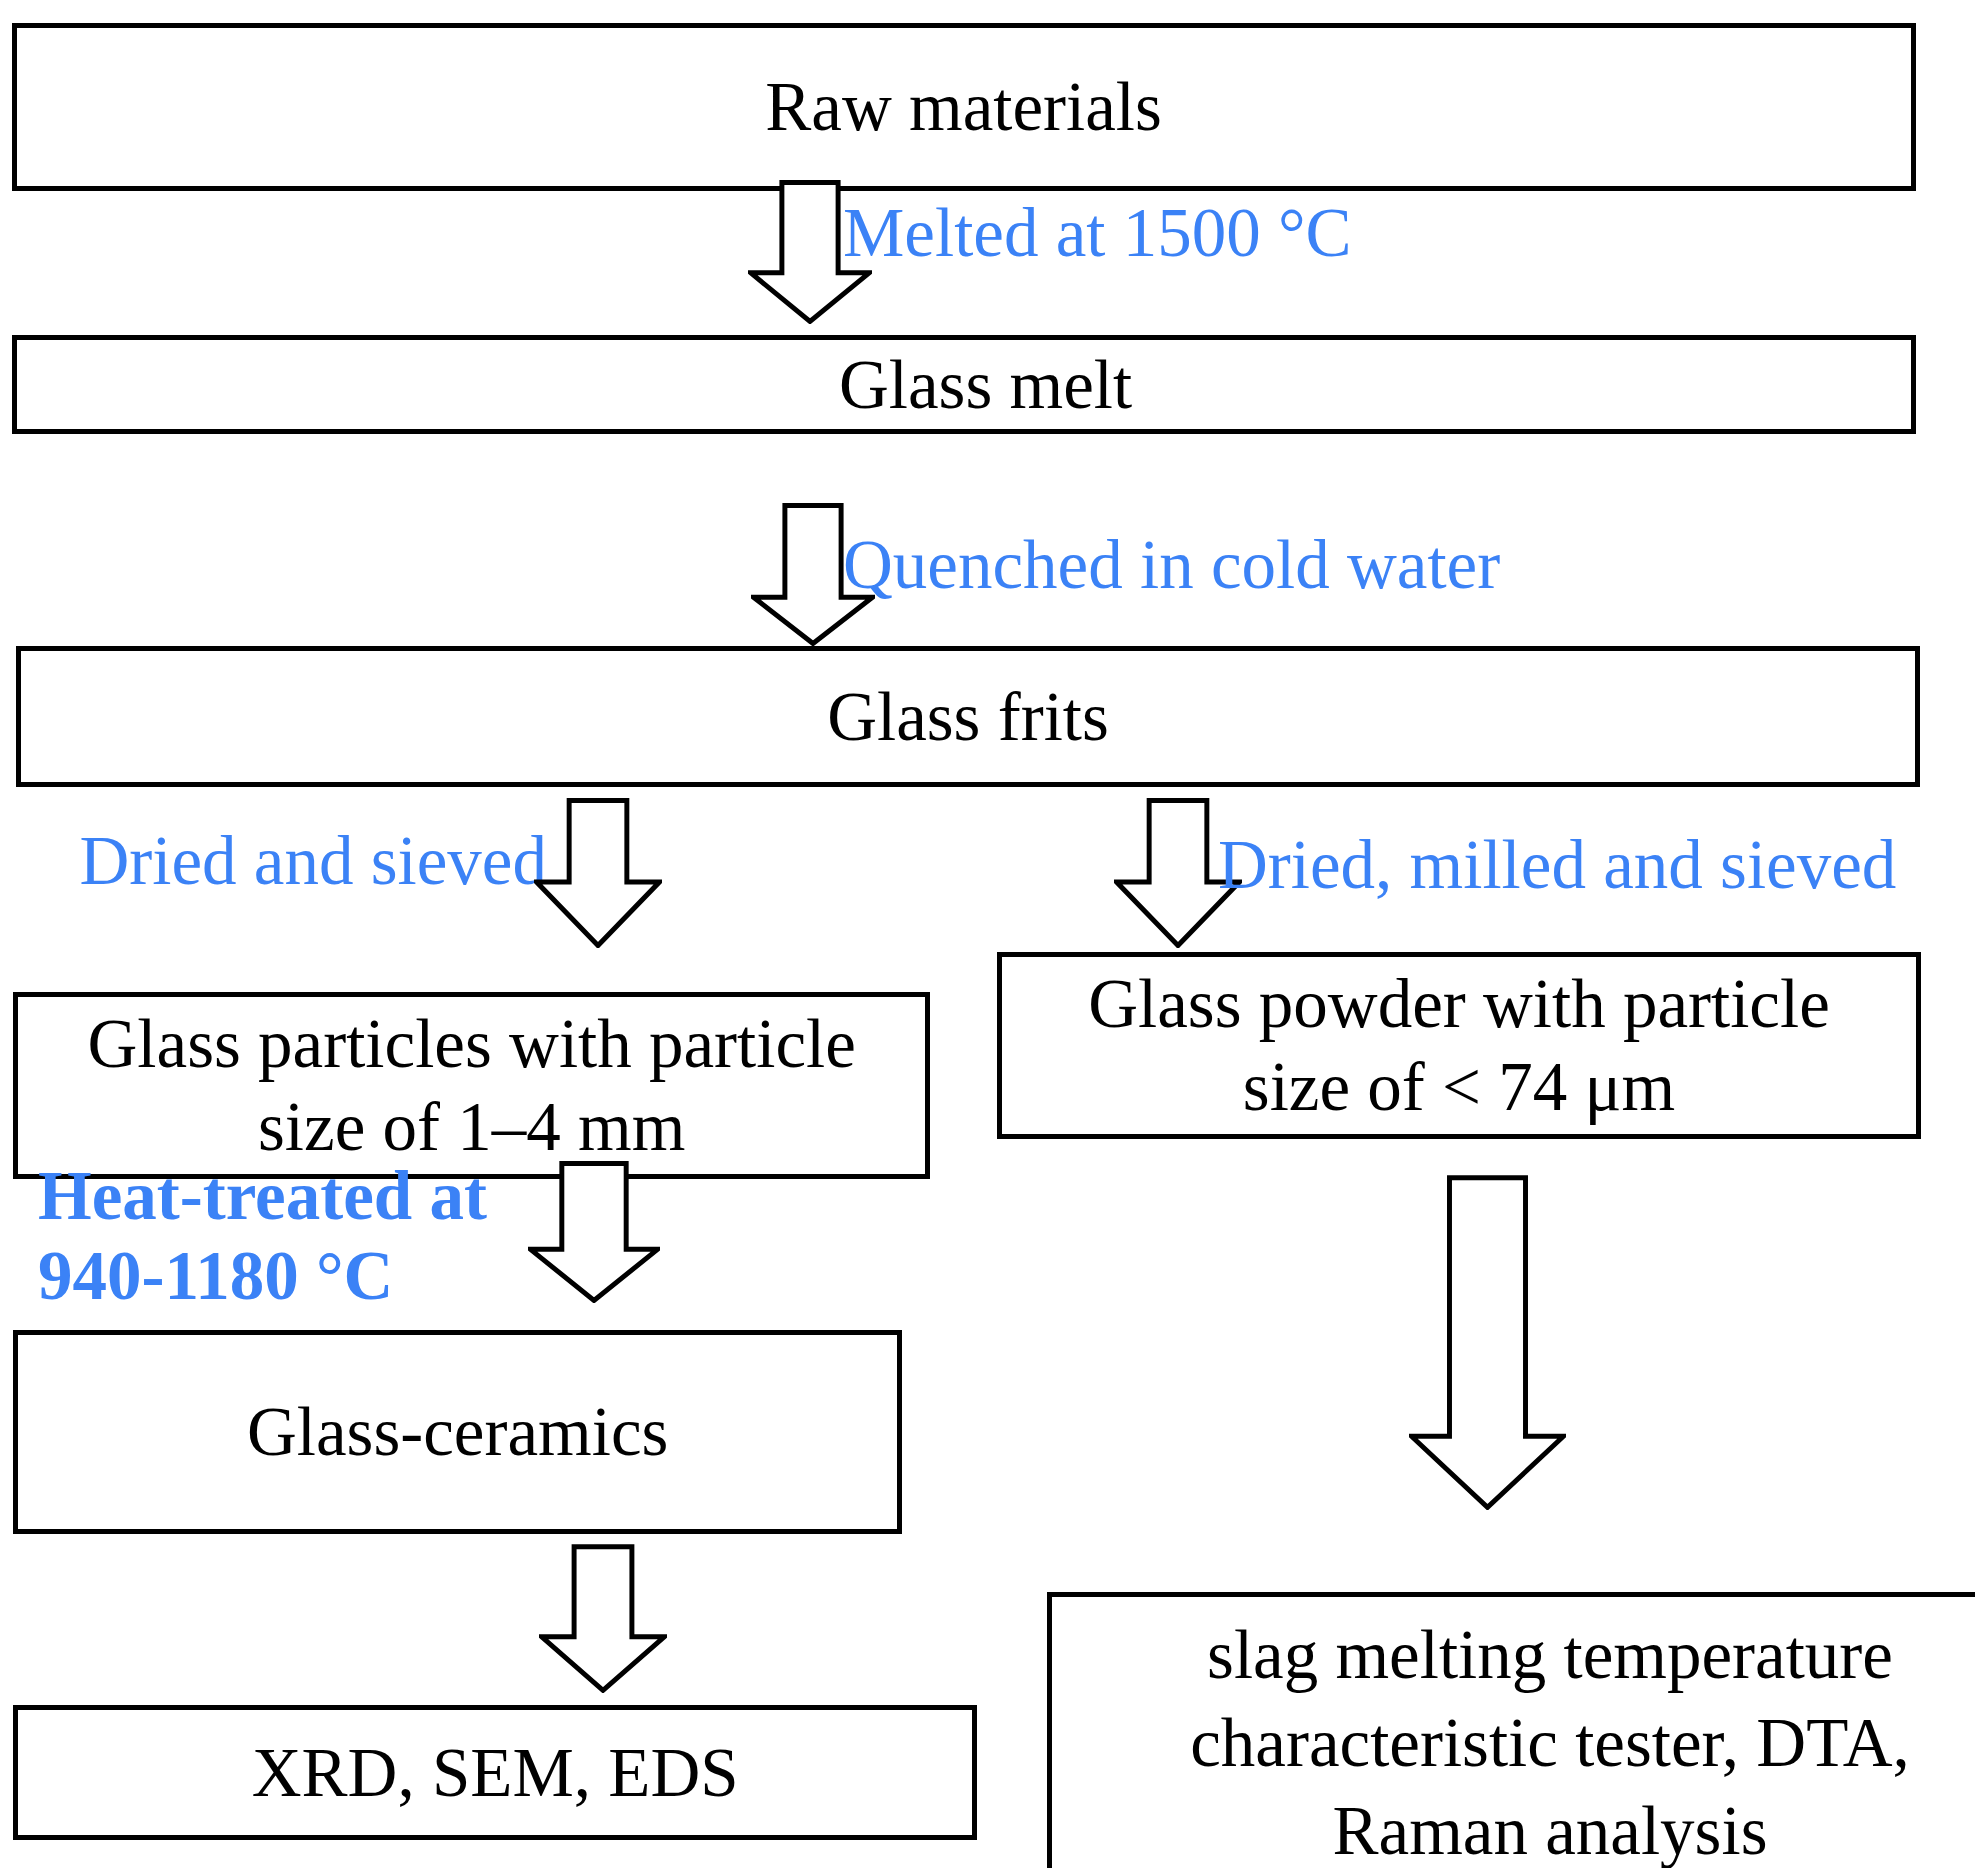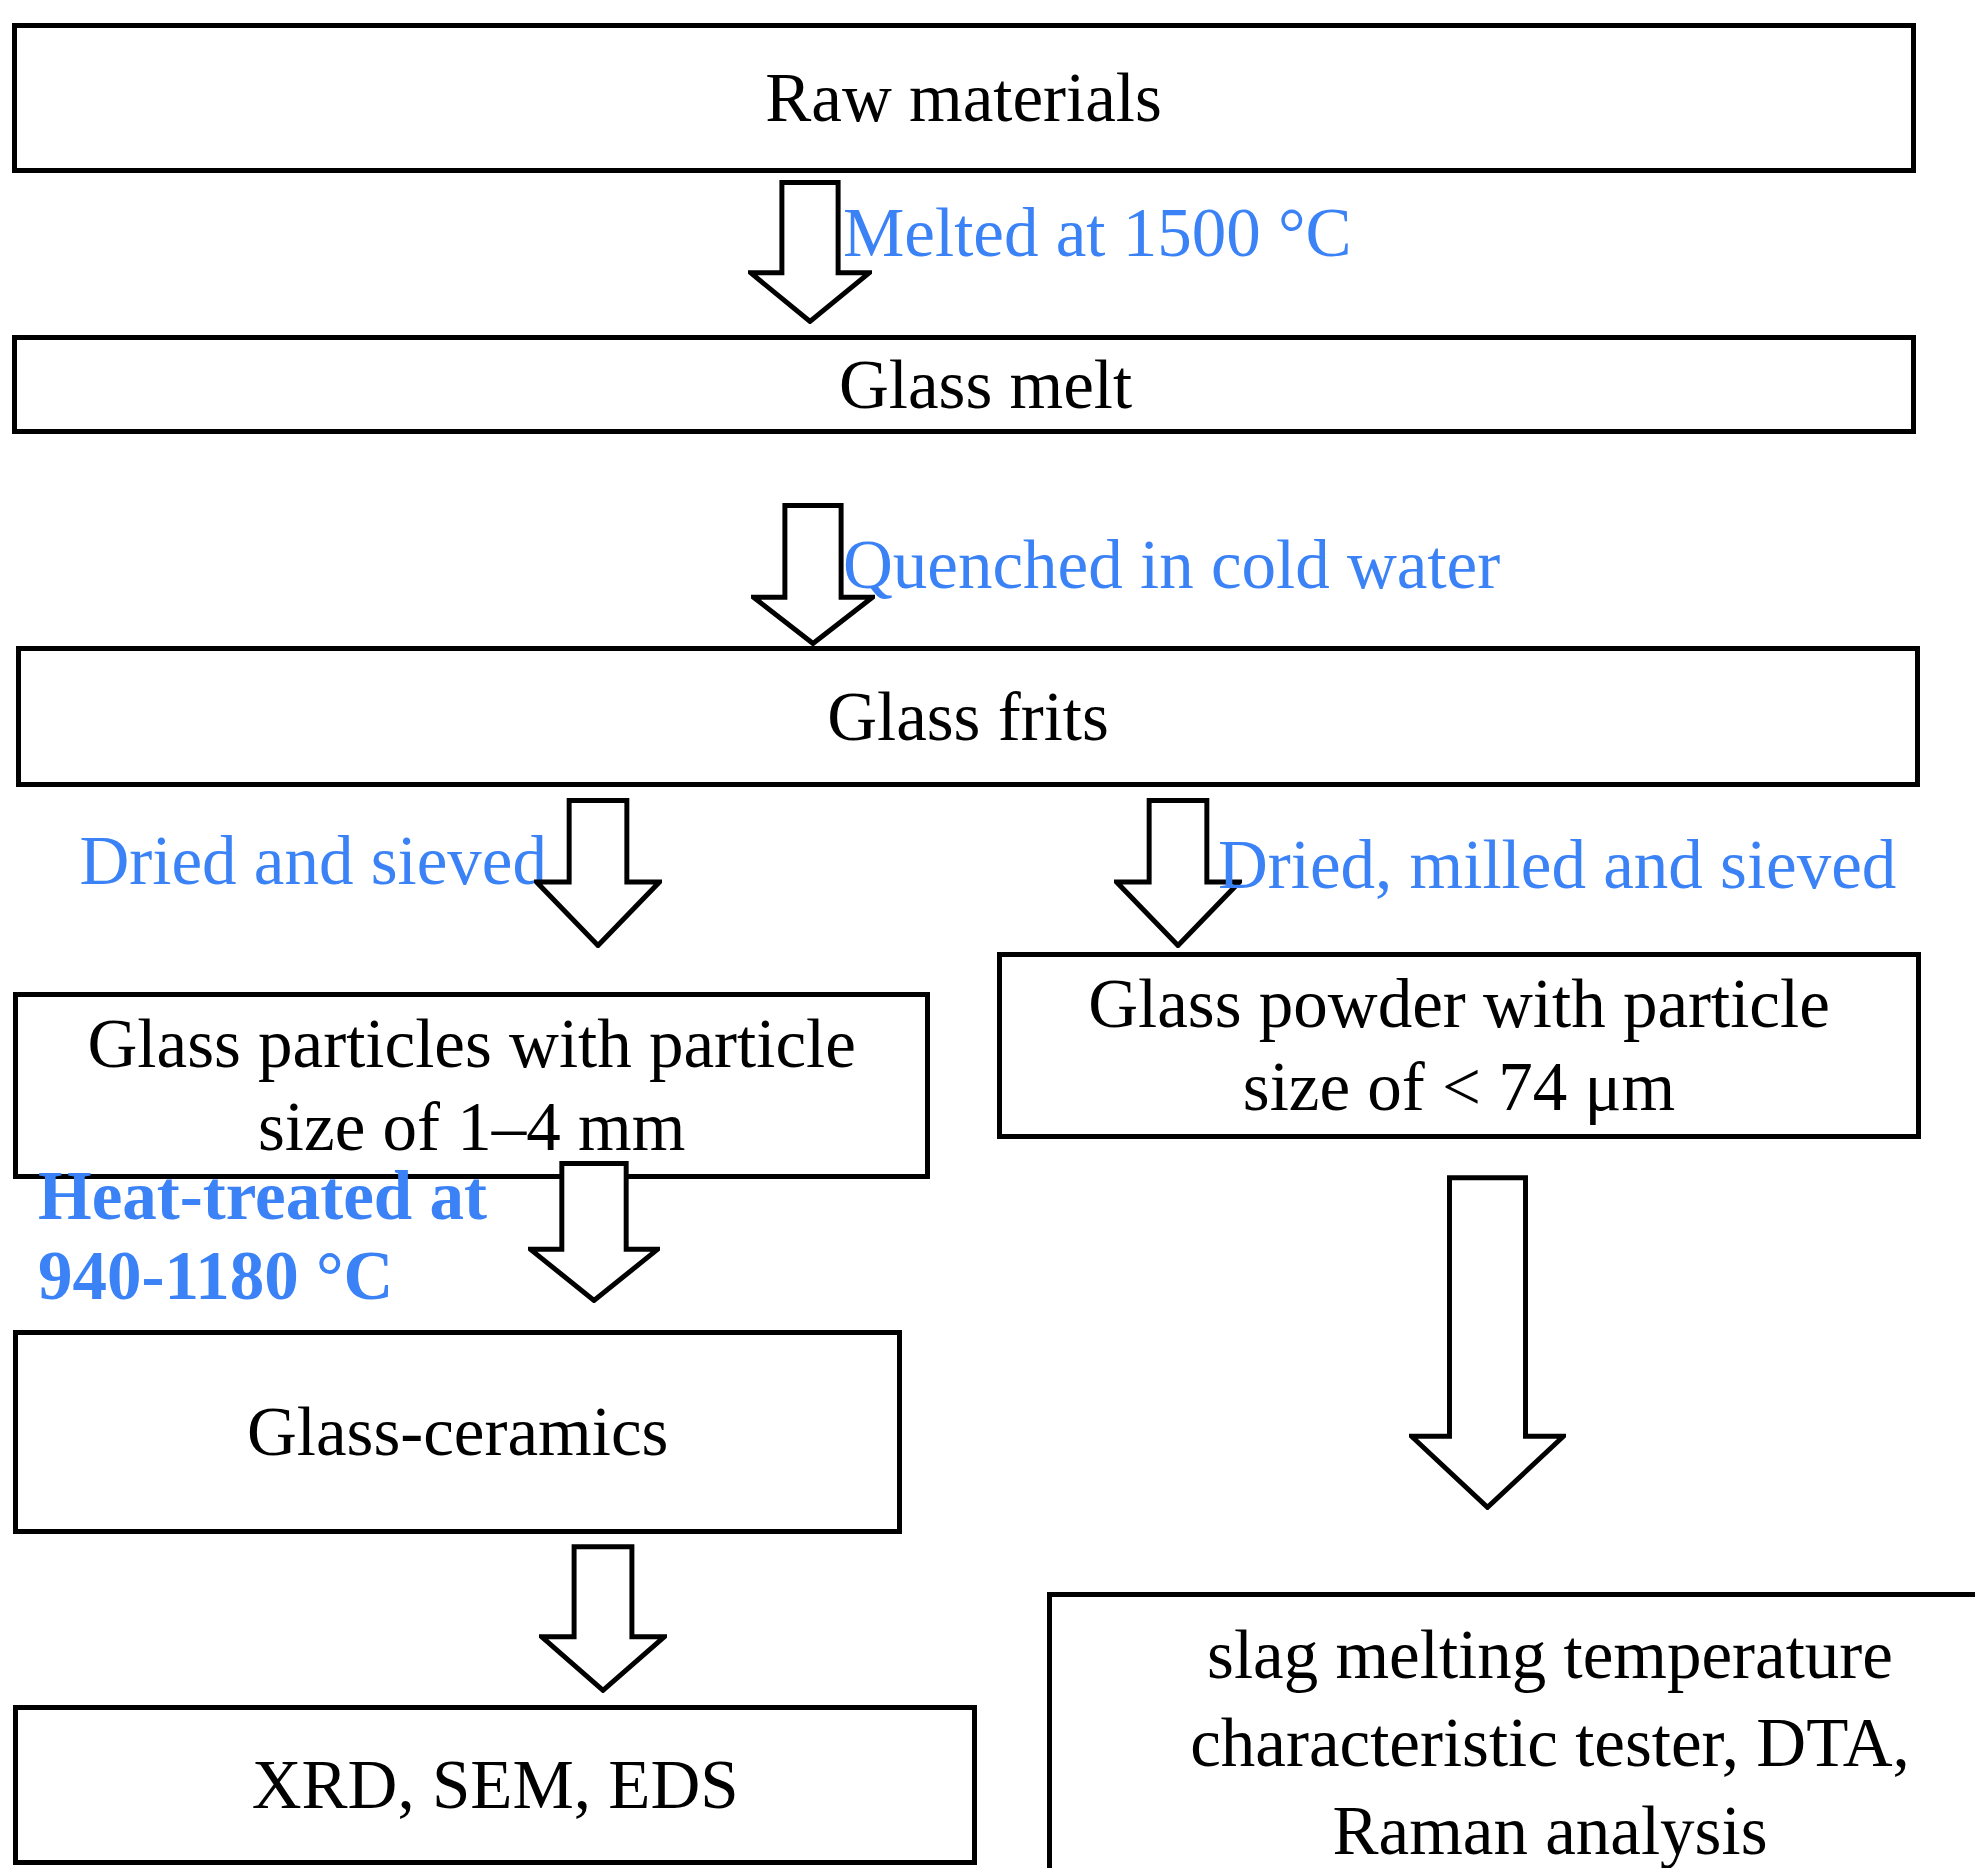--- a/index.html
+++ b/index.html
@@ -37,21 +37,21 @@
   .flabel--multiline { white-space:normal; }
   .flabel--multiline .bline { display:block; white-space:nowrap; line-height:80px; }
   .arrow { position:absolute; display:block; }
   .arrow polygon { fill:#ffffff; stroke:#000000; stroke-width:6; stroke-linejoin:miter; }
 </style>
 </head>
 <body>
 
 <div id="canvas">
 
-  <div class="box" style="left:11.6px; top:23px; width:1904px; height:150px;">
+  <div class="box" style="left:11.6px; top:23px; width:1904px; height:168px;">
     <span class="bline">Raw materials</span>
   </div>
 
   <svg class="arrow" style="left:748px; top:180px;" width="124" height="144" viewBox="0 0 150 174">
     <polygon points="41,3 109,3 109,112 147,112 75,171 3,112 41,112"></polygon>
   </svg>
   <div class="flabel" style="left:843px; top:194px;">Melted at 1500 °C</div>
 
   <div class="box" style="left:11.6px; top:335px; width:1904px; height:99px;padding-left:44px;">
     <span class="bline">Glass melt</span>
@@ -99,21 +99,21 @@
   </svg>
 
   <div class="box" style="left:13.2px; top:1330px; width:889px; height:204px;">
     <span class="bline">Glass-ceramics</span>
   </div>
 
   <svg class="arrow" style="left:539px; top:1544px;" width="128" height="149" viewBox="0 0 155 180">
     <polygon points="42.5,3 112.5,3 112.5,112 152,112 77.5,177 3,112 42.5,112"></polygon>
   </svg>
 
-  <div class="box" style="left:13.2px; top:1705px; width:964px; height:160px;">
+  <div class="box" style="left:13.2px; top:1705px; width:964px; height:135px;">
     <span class="bline">XRD, SEM, EDS</span>
   </div>
 
   <div class="box box--slag" style="left:1047px; top:1549px; width:1006px; height:302px;margin-top:43px;">
     <span class="bline">slag melting temperature</span>
     <span class="bline">characteristic tester, DTA,</span>
     <span class="bline">Raman analysis</span>
   </div>
 
 </div>

